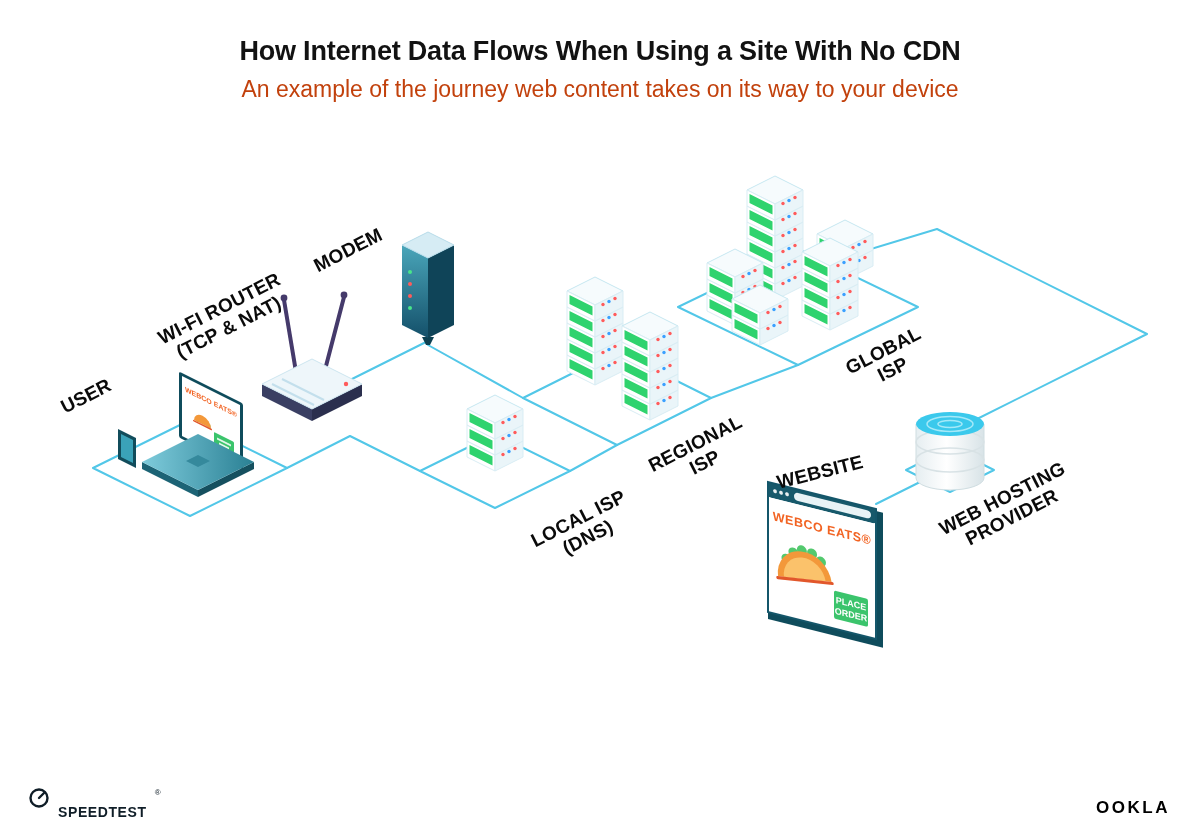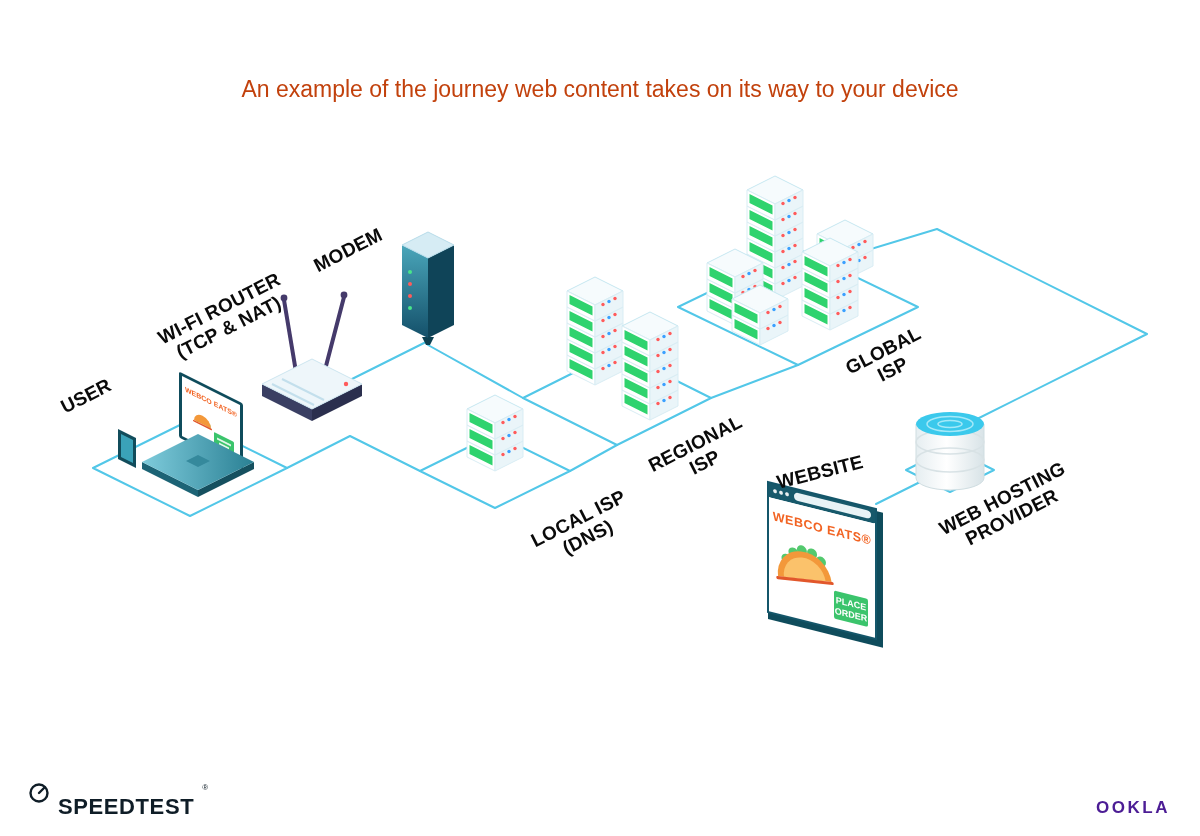--- a/index.html
+++ b/index.html
@@ -31,32 +31,33 @@
     transform:translate(-50%,-50%) rotate(var(--rot,-27deg));
     font-weight:700; font-size:19px; line-height:1.12;
     color:#0a0a0a; text-align:center;
     white-space:pre-line; letter-spacing:0.2px;
   }
 
   .footer-left {
     position:absolute; left:28px; bottom:16px;
     display:flex; align-items:center; gap:8px;
   }
-  .speedtest-text { font-size:22px; font-weight:700; letter-spacing:0.6px; color:#0f1d27;margin-top:28px; }
+  .speedtest-text { font-size:14px; font-weight:700; letter-spacing:0.6px; color:#0f1d27;margin-top:28px; }
   .st-mark { font-size:8px; vertical-align:top; color:#0f1d27; position:relative; top:-6px; }
   .footer-right {
     position:absolute; right:30px; bottom:18px;
-    font-size:17px; font-weight:600; letter-spacing:2.5px; color:#4c1d95;
+    font-size:17px; font-weight:600; letter-spacing:2.5px; color:#000000;
   }
 </style>
 </head>
 <body>
 
 <div class="stage">
 
+  <div class="title">How Internet Data Flows When Using a Site With No CDN</div>
   <div class="subtitle">An example of the journey web content takes on its way to your device</div>
 
   <svg class="diagram" width="1200" height="836" viewBox="0 0 1200 836">
     <defs>
       <g id="srv">
         <polygon points="0,14 28,0 56,14 28,28" fill="#f6fbfd" stroke="#c6e7f1" stroke-width="1"></polygon>
         <polygon points="0,14 0,30 28,44 28,28" fill="#ffffff" stroke="#d9edf4" stroke-width="1"></polygon>
         <polygon points="28,28 28,44 56,30 56,14" fill="#eaf5f9" stroke="#d9edf4" stroke-width="1"></polygon>
         <polygon points="2.5,18 2.5,27 25.5,38.5 25.5,29.5" fill="#2fd36e"></polygon>
         <circle cx="36" cy="27.5" r="1.7" fill="#ff5b5b"></circle>

